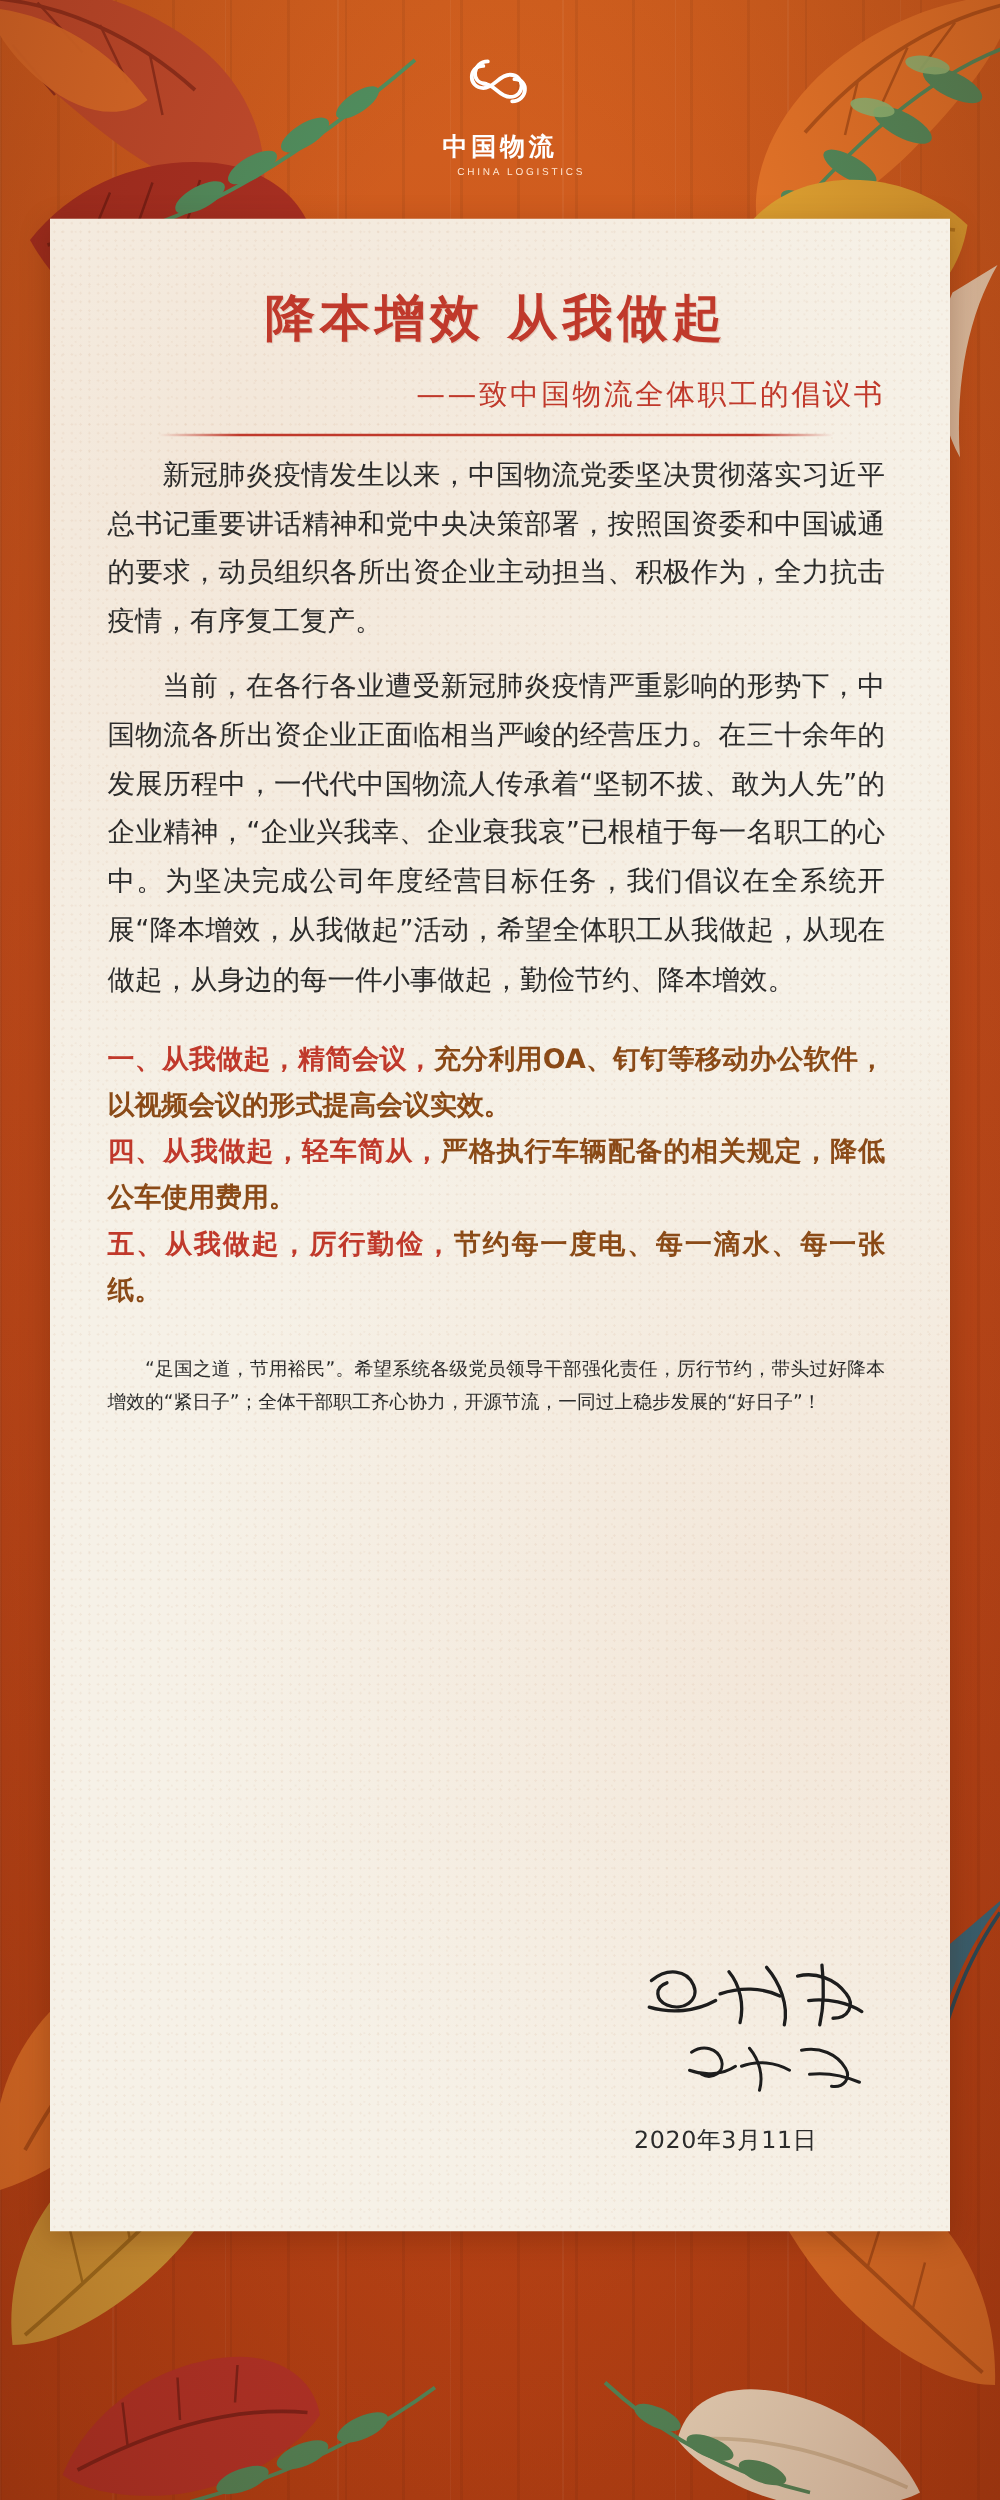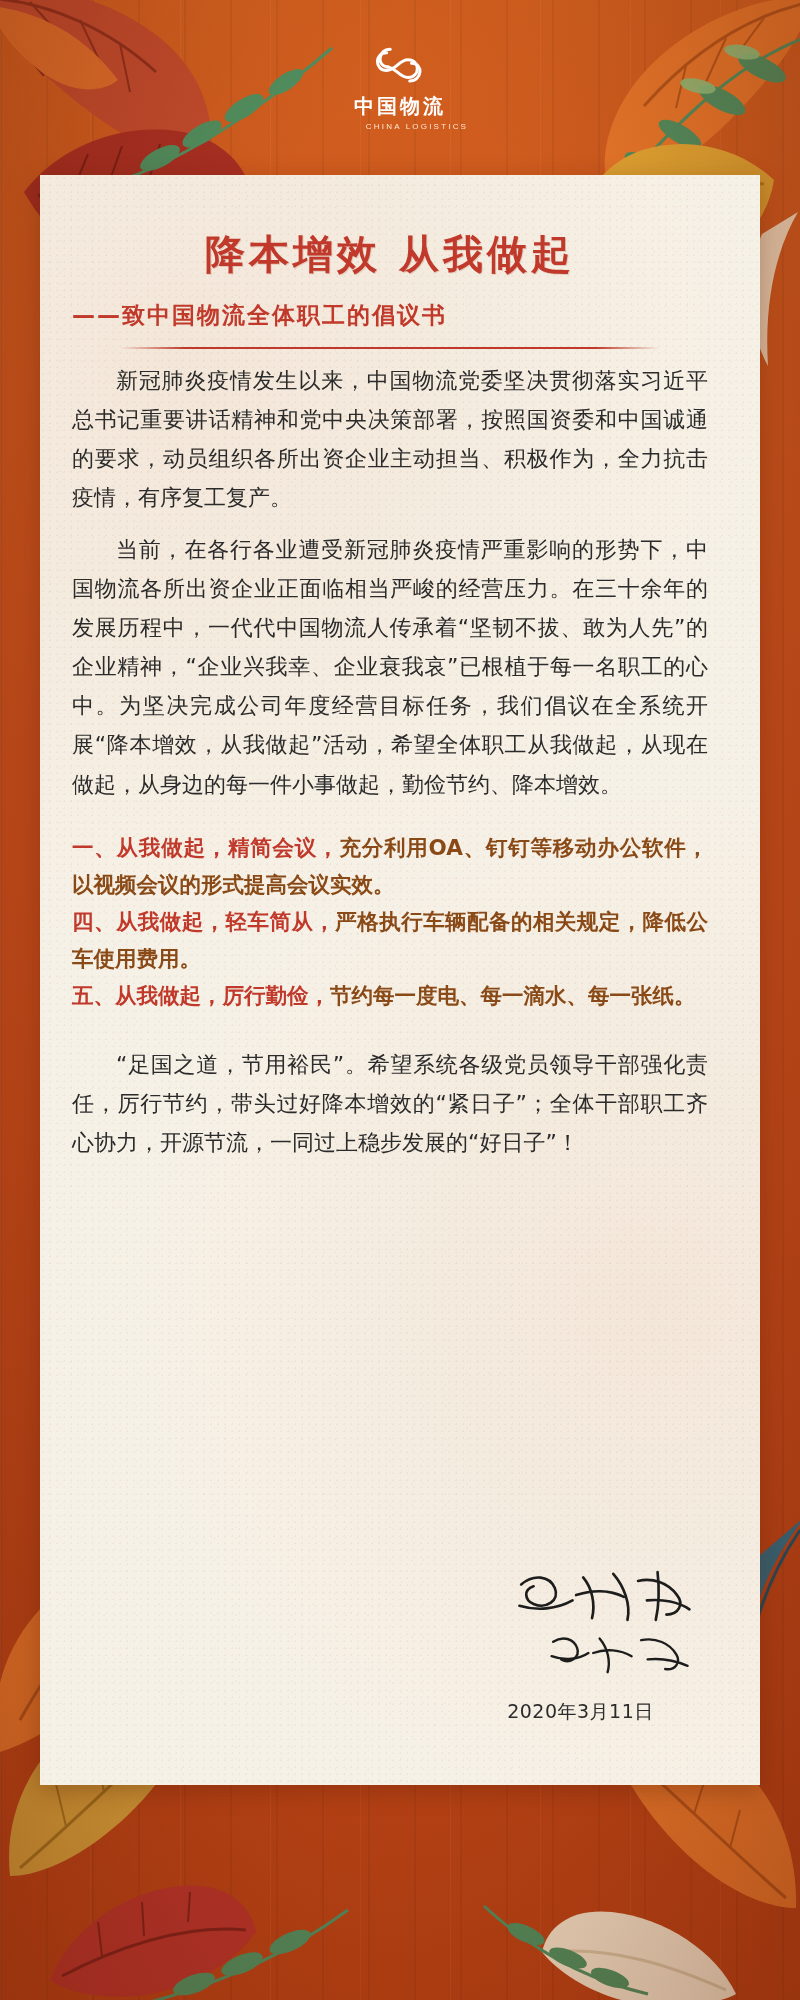--- a/index.html
+++ b/index.html
@@ -49,21 +49,21 @@
     position: absolute;
     left: 0; right: 0;
     top: 40px;
     display: flex;
     flex-direction: column;
     align-items: center;
     z-index: 6;
   }
   .logo-mark { width: 62px; height: 52px; }
   .logo-cn {
-    margin-top: 1px;
+    margin-top: 12px;
     font-size: 20px;
     font-weight: bold;
     color: #ffffff;
     letter-spacing: 3px;
     font-family: "DejaVu Sans", "Liberation Sans", sans-serif;
   }
   .logo-en {
     margin-top: 2px;
     font-size: 8px;
     color: #ffe7d2;
@@ -91,40 +91,40 @@
     background-image:
       radial-gradient(rgba(186,128,86,0.18) 1px, transparent 1px),
       radial-gradient(rgba(186,128,86,0.12) 1px, transparent 1px);
     background-size: 7px 7px, 11px 11px;
     background-position: 0 0, 4px 5px;
     opacity: .55;
     pointer-events: none;
   }
   .paper-inner {
     position: relative;
-    padding: 52px 52px 0 32px;
+    padding: 52px 52px 0 46px;
     height: 100%;
     box-sizing: border-box;
   }
 
   .title {
     text-align: center;
     color: #c0392b;
     font-size: 40px;
     font-weight: bold;
     letter-spacing: 4px;
     font-family: "DejaVu Sans", "Liberation Sans", sans-serif;
     text-shadow: 1px 1px 0 rgba(120,30,10,0.15);
   }
   .subtitle {
     margin-top: 18px;
-    text-align: left;
+    text-align: right;
     color: #c0392b;
     font-size: 23px;
-    font-weight: bold;
+    font-weight: normal;
     letter-spacing: 2px;
     font-family: "DejaVu Sans", "Liberation Sans", sans-serif;
   }
   .rule {
     margin: 16px auto 0 auto;
     width: 540px;
     height: 2px;
     background: linear-gradient(90deg, rgba(192,57,43,0) 0%, #c0392b 12%, #c0392b 88%, rgba(192,57,43,0) 100%);
   }
 
@@ -152,21 +152,21 @@
     line-height: 1.72;
     font-weight: bold;
     text-align: justify;
     font-family: "DejaVu Sans", "Liberation Sans", sans-serif;
   }
   .point .lead { color: #c0392b; }
   .point .body { color: #8a4a17; }
 
   .closing {
     margin-top: 30px;
-    font-size: 22px;
+    font-size: 15px;
     color: #2b2b2b;
     line-height: 1.78;
     text-align: justify;
     text-indent: 2em;
     font-family: "DejaVu Sans", "Liberation Sans", sans-serif;
   }
 
   .sign-block {
     position: absolute;
     right: 58px;

